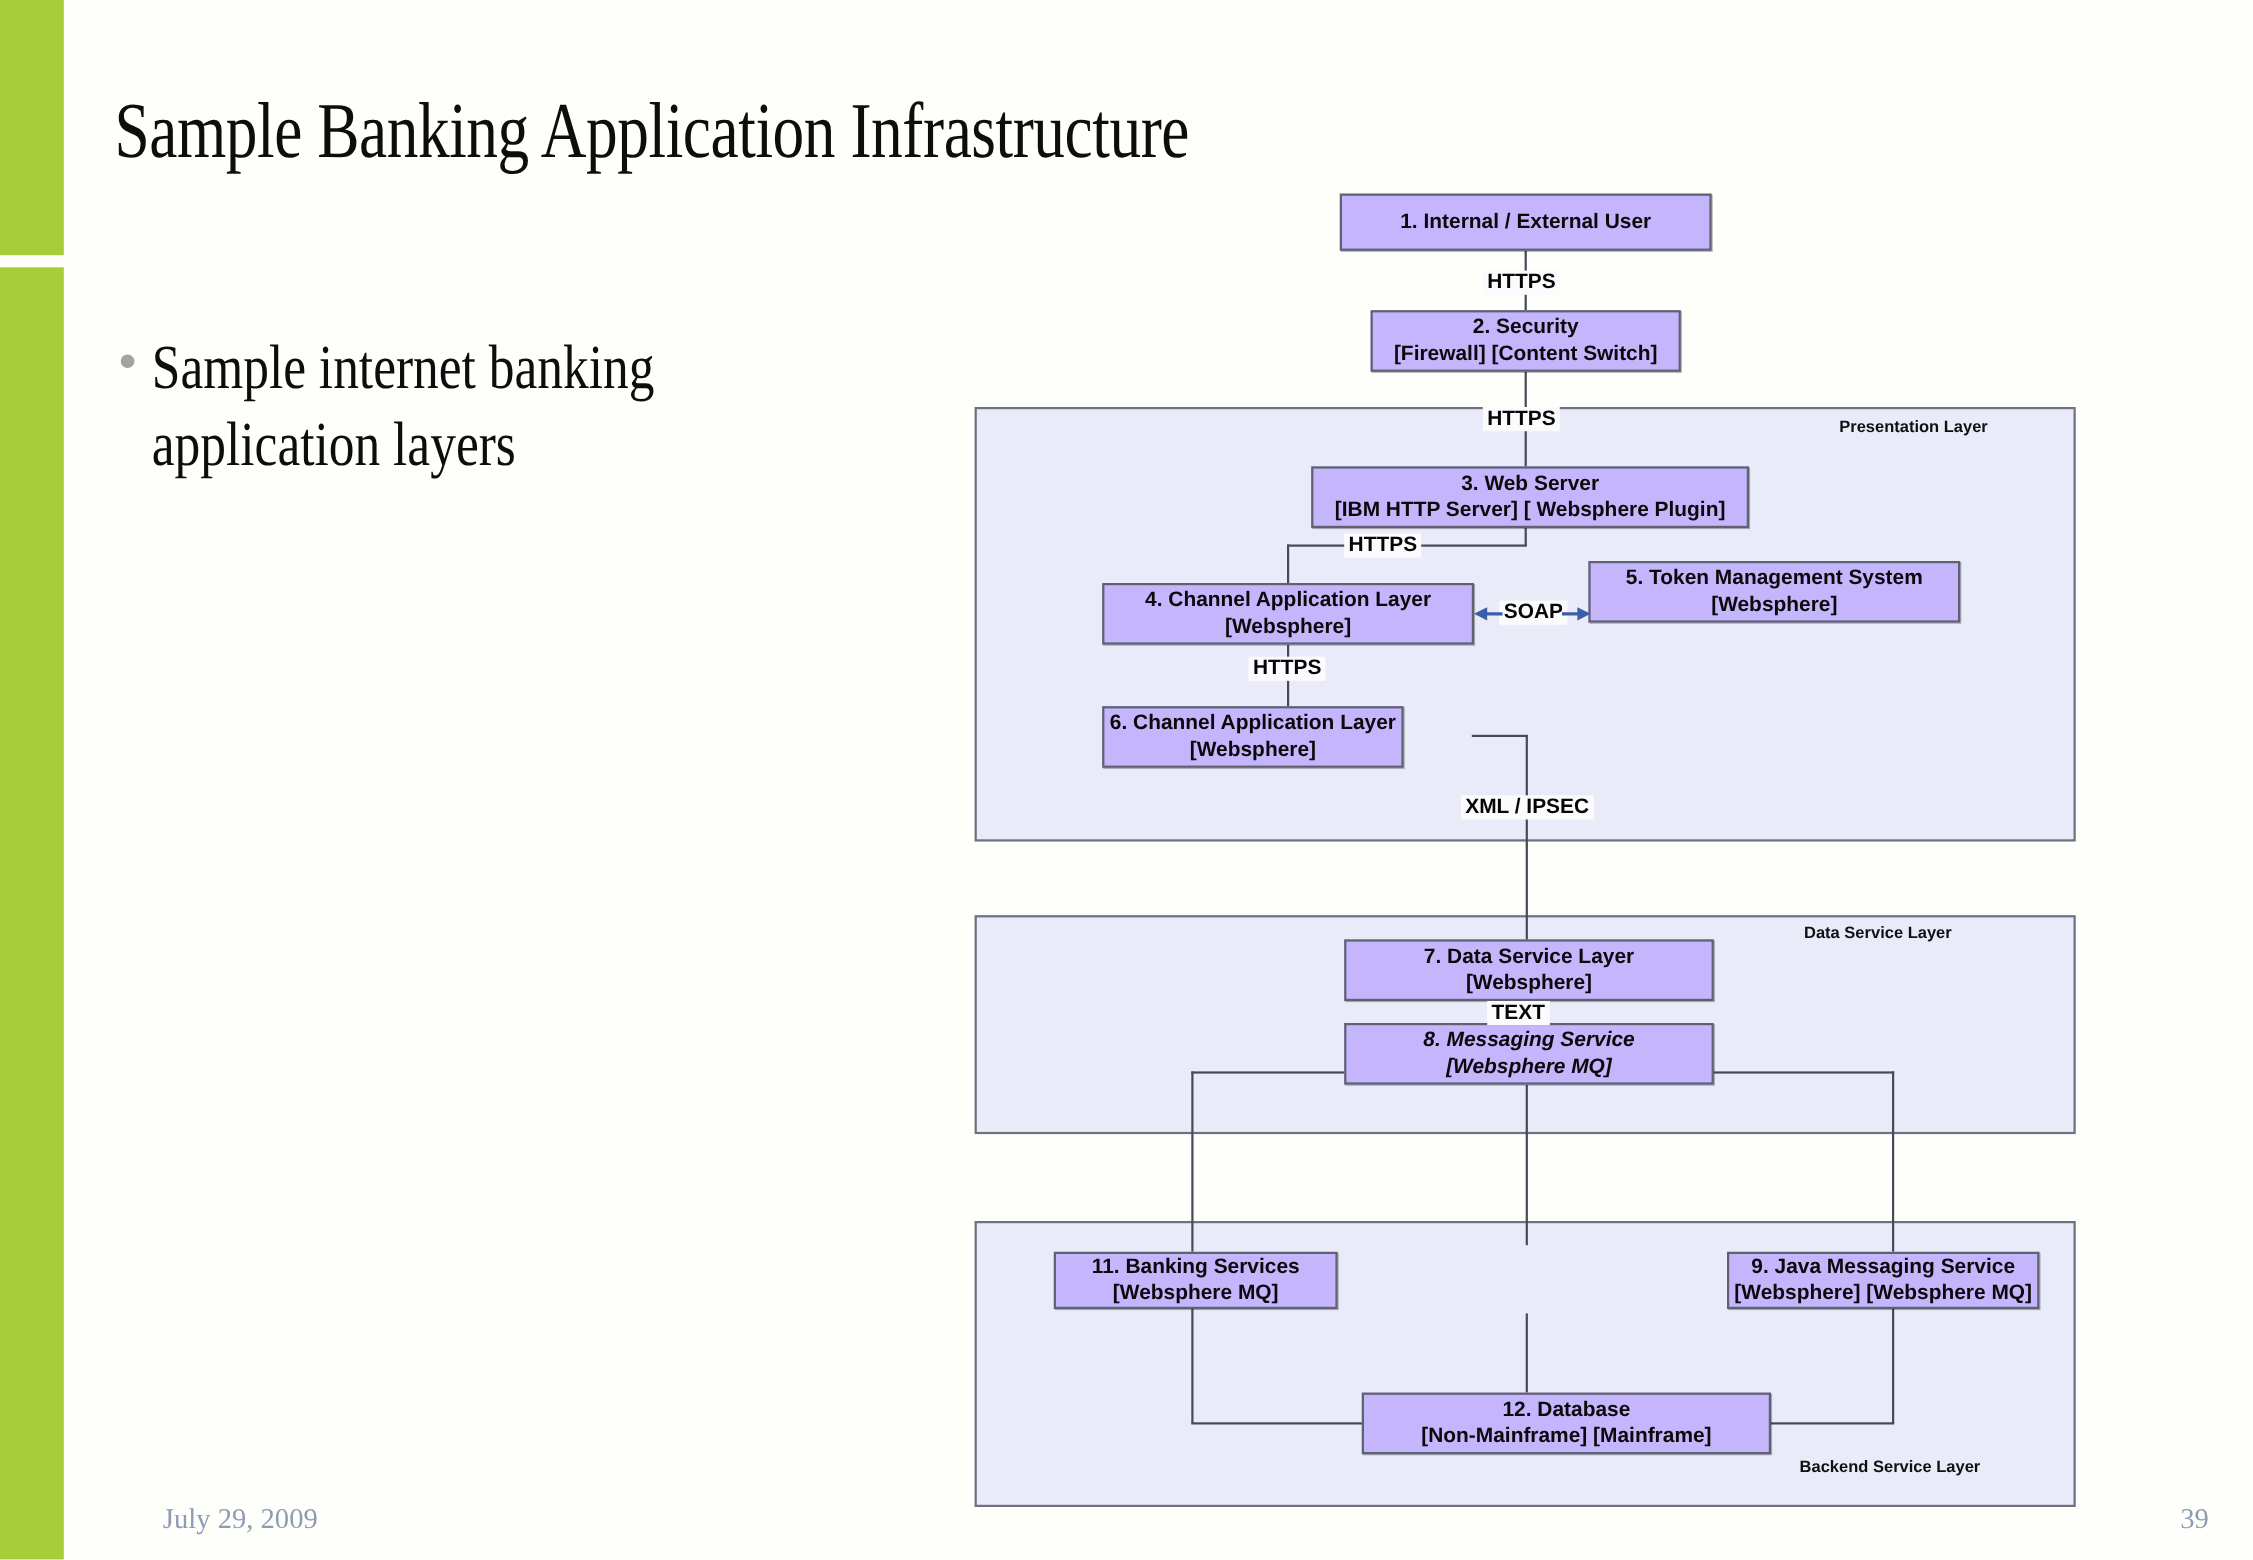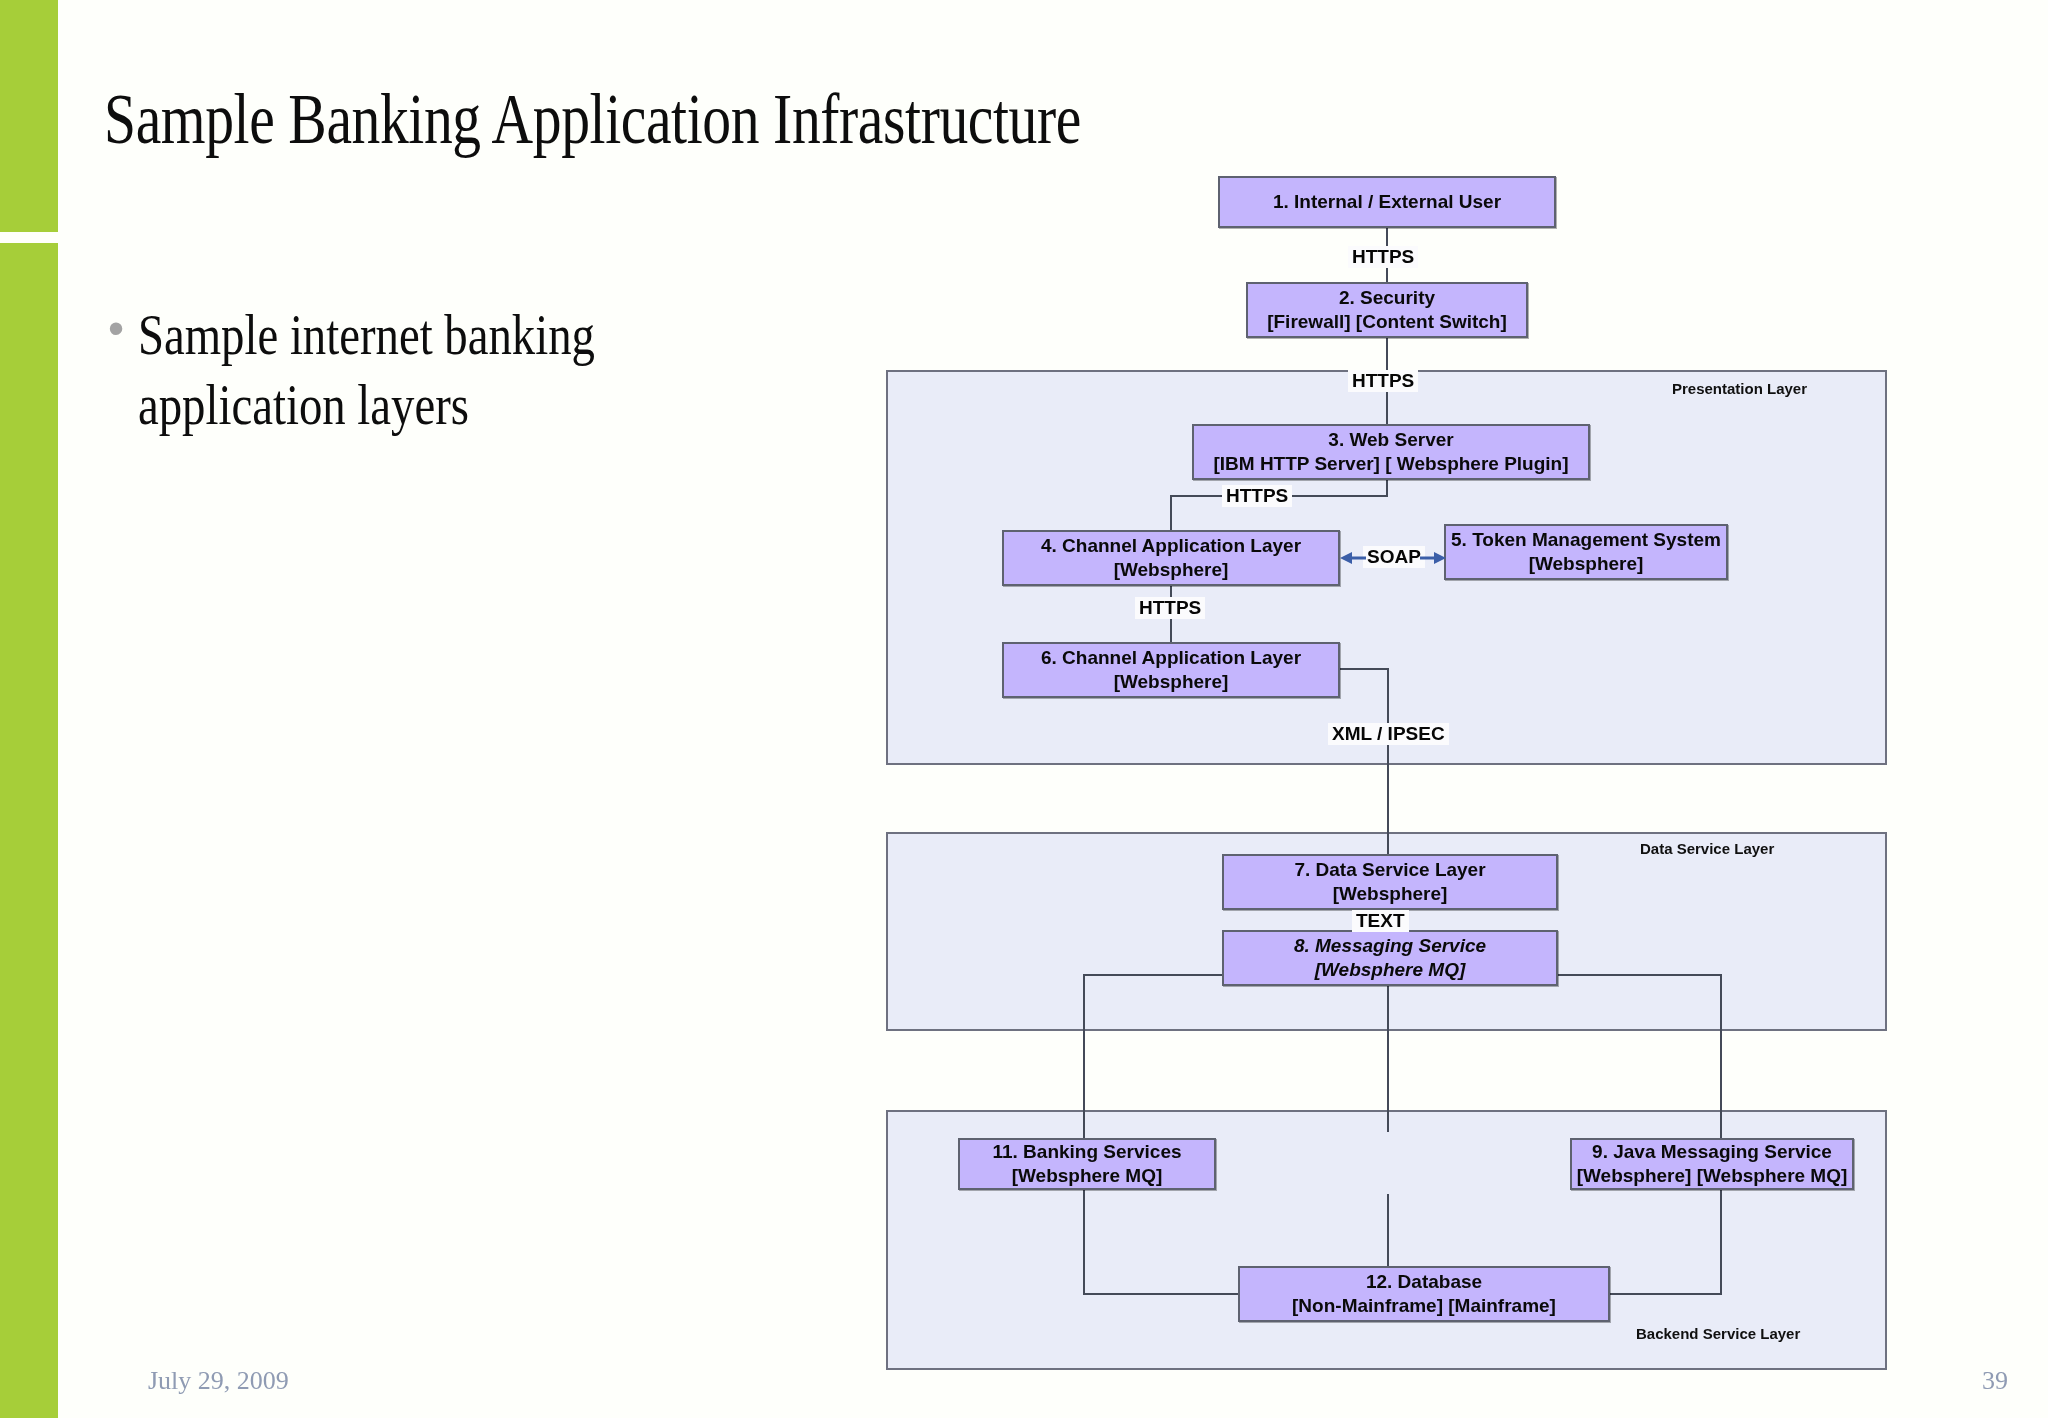--- a/index.html
+++ b/index.html
@@ -128,22 +128,22 @@
     line-height: 24px;
     box-shadow: 1px 1px 0 rgba(0,0,0,0.30);
     z-index: 5;
   }
   .node span { display: block; }
 
   #node-1  { left: 1218px; top: 176px;  width: 338px; height: 52px; }
   #node-2  { left: 1246px; top: 282px;  width: 282px; height: 56px; }
   #node-3  { left: 1192px; top: 424px;  width: 398px; height: 56px; }
   #node-4  { left: 1002px; top: 530px;  width: 338px; height: 56px; }
-  #node-5  { left: 1444px; top: 524px;  width: 284px; height: 56px; }
-  #node-6  { left: 1002px; top: 642px;  width: 338px; height: 56px; }
+  #node-5  { left: 1444px; top: 510px;  width: 338px; height: 56px; }
+  #node-6  { left: 1002px; top: 642px;  width: 274px; height: 56px; }
   #node-7  { left: 1222px; top: 854px;  width: 336px; height: 56px; }
   #node-8  { left: 1222px; top: 930px;  width: 336px; height: 56px; font-style: italic; }
   #node-9  { left: 1570px; top: 1138px; width: 284px; height: 52px; }
   #node-10 { left: 1238px; top: 1132px; width: 306px; height: 62px; line-height: 22px; }
   #node-11 { left: 958px;  top: 1138px; width: 258px; height: 52px; }
   #node-12 { left: 1238px; top: 1266px; width: 372px; height: 56px; }
 
   
   .vline, .hline {
     position: absolute;

